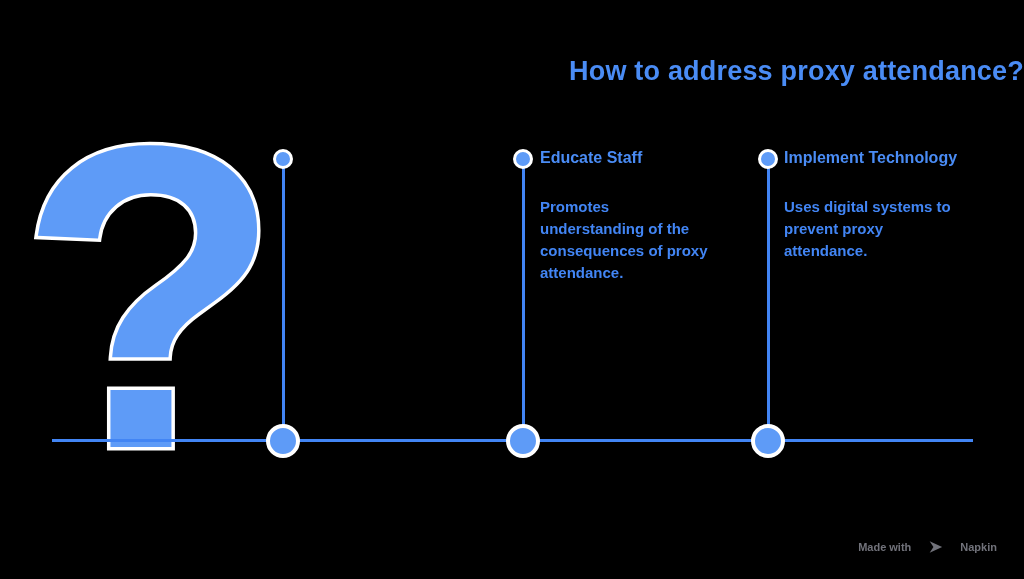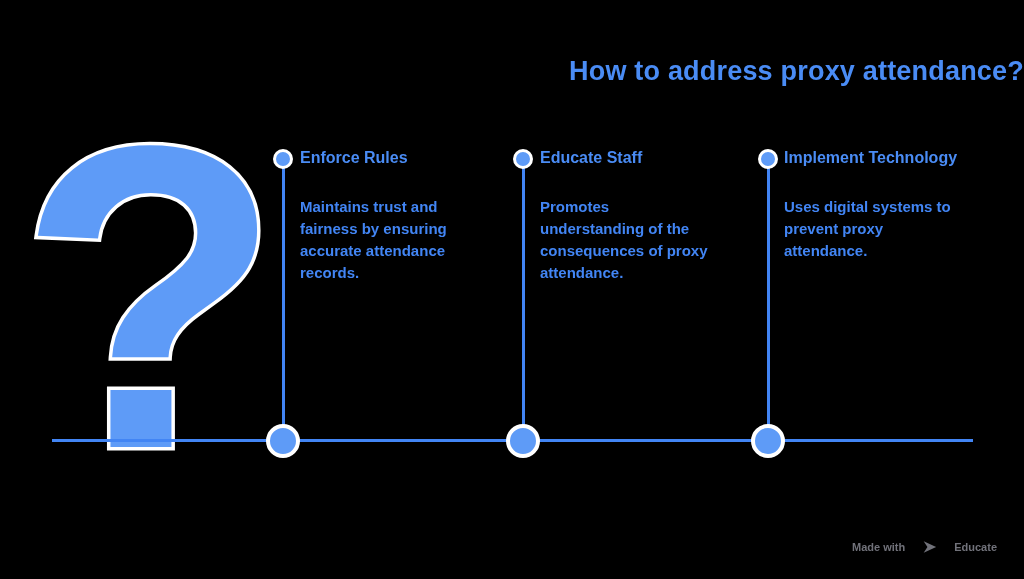--- a/index.html
+++ b/index.html
@@ -137,38 +137,34 @@
   <div class="baseline"></div>
 
   <div class="dot-top c1"></div>
   <div class="dot-top c2"></div>
   <div class="dot-top c3"></div>
 
   <div class="dot-base c1"></div>
   <div class="dot-base c2"></div>
   <div class="dot-base c3"></div>
 
-  <div class="step c1">
-    <p class="heading">Enforce Rules</p>
-    <p class="desc">Maintains trust and fairness by ensuring accurate attendance records.</p>
-  </div>
 
   <div class="step c3">
     <p class="heading">Implement Technology</p>
     <p class="desc">Uses digital systems to prevent proxy attendance.</p>
   </div>
 
   <div class="step c2">
     <p class="heading">Educate Staff</p>
     <p class="desc">Promotes understanding of the consequences of proxy attendance.</p>
   </div>
 
   <div class="watermark">
     <span>Made with</span>
     <span class="logo">
       <svg width="15" height="14" viewBox="0 0 18 16" aria-hidden="true">
         <path d="M2 1 L17 8 L2 15 L6.5 8 Z" fill="#71727A"></path>
       </svg>
     </span>
-    <span>Educate</span>
+    <span>Napkin</span>
   </div>
 
 </div>
 
 </body></html>

